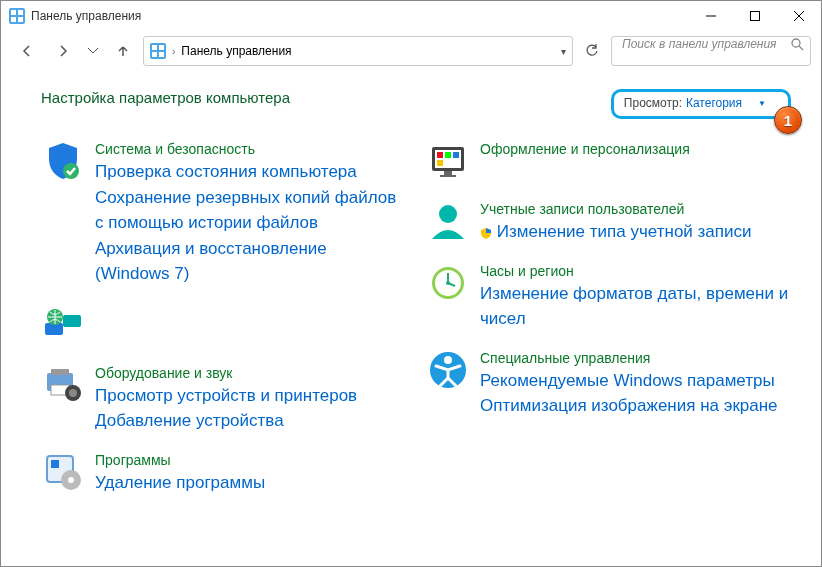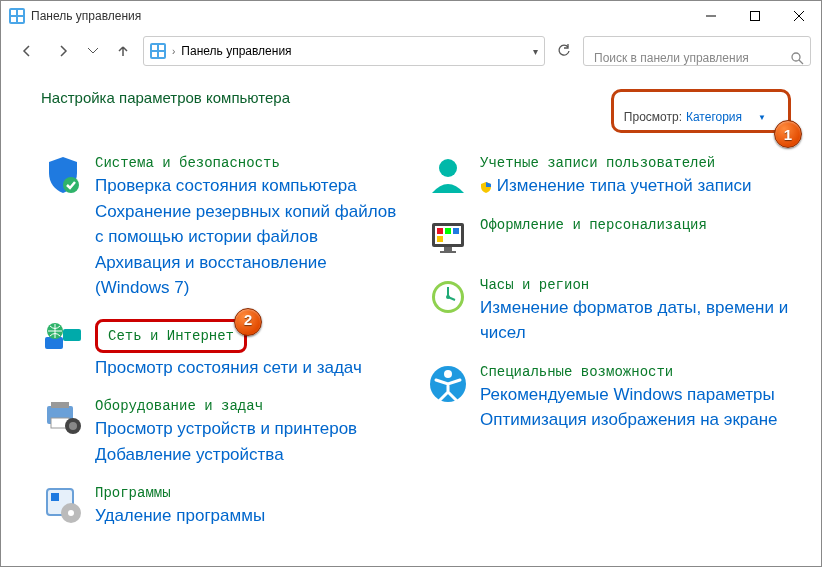--- a/index.html
+++ b/index.html
@@ -44,44 +44,44 @@
     flex:1; height:30px; border:1px solid #ccc; border-radius:3px;
     display:flex; align-items:center; padding:0 6px; gap:6px;
   }
   .addrbox .icon-small { width:16px; height:16px; display:flex; align-items:center; justify-content:center; }
   .addrbox .sep { color:#666; font-size:10px; }
   .addrbox .crumb { color:#000; }
   .addrbox .spacer { flex:1; }
   .addrbox .drop { color:#555; font-size:10px; }
   .refresh-btn, .search-btn { width:30px; height:30px; display:flex; align-items:center; justify-content:center; color:#555; }
   .searchbox {
-    width:228px; height:30px; border:1px solid #ccc; border-radius:3px;
-    display:flex; align-items:flex-end; padding:0 6px 0 10px; color:#888;
+    width:200px; height:30px; border:1px solid #ccc; border-radius:3px;
+    display:flex; align-items:flex-start; padding:0 6px 0 10px; color:#888;font-style:italic;
   }
   .searchbox .ph { flex:1; font-size:12px; }
 
   
   .content { padding: 18px 30px 0 40px; }
   .header-row { display:flex; align-items:flex-start; margin-bottom:20px; position:relative; }
   .page-title { color:#0a5f2b; font-size:15px; flex:1; }
   .view-wrap {
     display:flex; align-items:center; gap:4px;
-    border:3px solid #c2410c; border-radius:10px; padding:18px 22px 6px 10px;
+    border:3px solid #0ea5e9; border-radius:10px; padding:4px 22px 6px 10px;
     position:relative;
   }
   .view-label { color:#444; }
   .view-value { color:#0066cc; display:flex; align-items:center; gap:16px; }
   .view-value .tri { font-size:8px; }
 
   .columns { display:flex; gap:20px; }
   .col { flex:1; }
   .category { display:flex; gap:10px; margin-bottom:16px; align-items:flex-start; }
   .cat-icon { width:44px; height:44px; flex-shrink:0; display:flex; align-items:center; justify-content:center; }
   .cat-body { padding-top:2px; }
-  .cat-title { color:#0a7a2a; font-size:14px; margin-bottom:2px;font-family:Liberation Mono, monospace; }
+  .cat-title { color:#0a7a2a; font-size:14px; margin-bottom:2px; }
   .cat-link { color:#0066cc; font-size:17px; line-height:1.5; display:block; }
   .cat-title.boxed {
     border:3px solid #cc0000; border-radius:8px; padding:6px 10px; display:inline-block;
     position:relative;
   }
 
   
   .badge {
     position:absolute;
     width:28px; height:28px; border-radius:50%;
@@ -222,41 +222,34 @@
 
       <div class="category">
         <div class="cat-icon">
           <svg width="44" height="44" viewBox="0 0 44 44">
               <rect x="4" y="20" width="18" height="12" rx="2" fill="#1f7ae0"></rect>
               <rect x="22" y="12" width="18" height="12" rx="2" fill="#0aa"></rect>
               <circle cx="14" cy="14" r="8" fill="#2fb36a"></circle>
               <path d="M7 14 h14 M14 7 v14 M9 9 q5 5 10 0 M9 19 q5 -5 10 0" stroke="#fff" stroke-width="1" fill="none"></path>
             </svg>
         </div>
-        <div class="cat-body">
-          <div class="cat-title boxed">
-            <span>Сеть и Интернет</span>
-            <div class="badge badge-2">2</div>
-          </div>
-          <span class="cat-link">Просмотр состояния сети и задач</span>
-        </div>
       </div>
 
       <div class="category">
         <div class="cat-icon">
           <svg width="44" height="44" viewBox="0 0 44 44">
               <rect x="6" y="10" width="26" height="18" rx="2" fill="#6aa0d8"></rect>
               <rect x="10" y="6" width="18" height="6" fill="#999"></rect>
               <rect x="10" y="22" width="18" height="10" fill="#fff" stroke="#999"></rect>
               <circle cx="32" cy="30" r="8" fill="#444"></circle>
               <circle cx="32" cy="30" r="4" fill="#888"></circle>
             </svg>
         </div>
         <div class="cat-body">
-          <div class="cat-title">Оборудование и задач</div>
+          <div class="cat-title">Оборудование и звук</div>
           <span class="cat-link">Просмотр устройств и принтеров</span>
           <span class="cat-link">Добавление устройства</span>
         </div>
       </div>
 
       <div class="category">
         <div class="cat-icon">
           <svg width="44" height="44" viewBox="0 0 44 44">
               <rect x="6" y="6" width="26" height="26" rx="3" fill="#e6f0fa" stroke="#6aa0d8" stroke-width="2"></rect>
               <rect x="10" y="10" width="8" height="8" fill="#1f7ae0"></rect>
@@ -266,20 +259,38 @@
         </div>
         <div class="cat-body">
           <div class="cat-title">Программы</div>
           <span class="cat-link">Удаление программы</span>
         </div>
       </div>
 
     </div>
 
     <div class="col">
+
+      <div class="category">
+        <div class="cat-icon">
+          <svg width="44" height="44" viewBox="0 0 44 44">
+              <rect x="6" y="8" width="32" height="24" rx="2" fill="#444"></rect>
+              <rect x="9" y="11" width="26" height="18" fill="#fff"></rect>
+              <rect x="11" y="13" width="6" height="6" fill="#e81123"></rect>
+              <rect x="19" y="13" width="6" height="6" fill="#0f0"></rect>
+              <rect x="27" y="13" width="6" height="6" fill="#1f7ae0"></rect>
+              <rect x="11" y="21" width="6" height="6" fill="#f7c600"></rect>
+              <rect x="18" y="32" width="8" height="4" fill="#666"></rect>
+              <rect x="14" y="36" width="16" height="2" fill="#666"></rect>
+            </svg>
+        </div>
+        <div class="cat-body">
+          <div class="cat-title">Оформление и персонализация</div>
+        </div>
+      </div>
 
       <div class="category">
         <div class="cat-icon">
           <svg width="44" height="44" viewBox="0 0 44 44">
               <circle cx="22" cy="15" r="9" fill="#00b8a9"></circle>
               <path d="M6 40 q16 -18 32 0 Z" fill="#00b8a9"></path>
             </svg>
         </div>
         <div class="cat-body">
           <div class="cat-title">Учетные записи пользователей</div>
@@ -289,38 +300,20 @@
                 <path d="M6 1 L11 3 V6 H6 Z" fill="#1f7ae0"></path>
               </svg>
             <span>Изменение типа учетной записи</span>
           </span>
         </div>
       </div>
 
       <div class="category">
         <div class="cat-icon">
           <svg width="44" height="44" viewBox="0 0 44 44">
-              <rect x="6" y="8" width="32" height="24" rx="2" fill="#444"></rect>
-              <rect x="9" y="11" width="26" height="18" fill="#fff"></rect>
-              <rect x="11" y="13" width="6" height="6" fill="#e81123"></rect>
-              <rect x="19" y="13" width="6" height="6" fill="#0f0"></rect>
-              <rect x="27" y="13" width="6" height="6" fill="#1f7ae0"></rect>
-              <rect x="11" y="21" width="6" height="6" fill="#f7c600"></rect>
-              <rect x="18" y="32" width="8" height="4" fill="#666"></rect>
-              <rect x="14" y="36" width="16" height="2" fill="#666"></rect>
-            </svg>
-        </div>
-        <div class="cat-body">
-          <div class="cat-title">Оформление и персонализация</div>
-        </div>
-      </div>
-
-      <div class="category">
-        <div class="cat-icon">
-          <svg width="44" height="44" viewBox="0 0 44 44">
               <circle cx="22" cy="22" r="16" fill="#8fd14f"></circle>
               <circle cx="22" cy="22" r="13" fill="#fff"></circle>
               <line x1="22" y1="22" x2="22" y2="12" stroke="#2a7" stroke-width="2"></line>
               <line x1="22" y1="22" x2="29" y2="25" stroke="#2a7" stroke-width="2"></line>
               <circle cx="22" cy="22" r="2" fill="#2a7"></circle>
             </svg>
         </div>
         <div class="cat-body">
           <div class="cat-title">Часы и регион</div>
           <span class="cat-link">Изменение форматов даты, времени и чисел</span>
@@ -329,21 +322,21 @@
 
       <div class="category">
         <div class="cat-icon">
           <svg width="44" height="44" viewBox="0 0 44 44">
               <circle cx="22" cy="22" r="18" fill="#1f9ae0"></circle>
               <circle cx="22" cy="12" r="4" fill="#fff"></circle>
               <path d="M10 18 L22 22 L34 18 M22 22 V30 M22 30 L14 38 M22 30 L30 38" stroke="#fff" stroke-width="3" fill="none" stroke-linecap="round"></path>
             </svg>
         </div>
         <div class="cat-body">
-          <div class="cat-title">Специальные возможности</div>
+          <div class="cat-title">Специальные управления</div>
           <span class="cat-link">Рекомендуемые Windows параметры</span>
           <span class="cat-link">Оптимизация изображения на экране</span>
         </div>
       </div>
 
     </div>
   </div>
 </div>
 
 </body></html>

